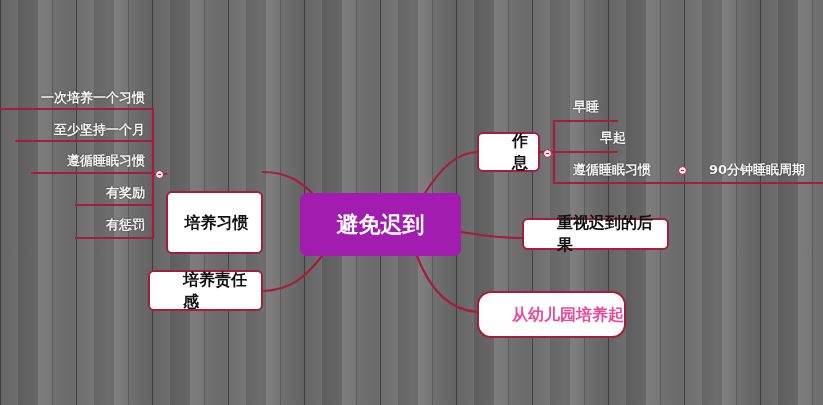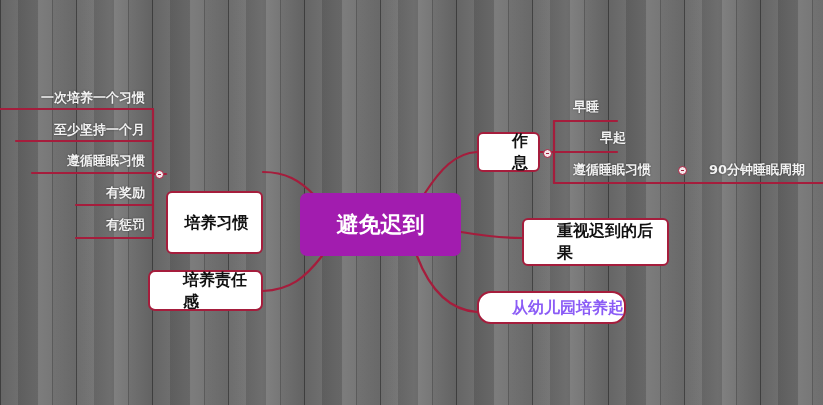--- a/index.html
+++ b/index.html
@@ -90,35 +90,35 @@
     </div>
   </div>
   <div class="collapse" style="left:155px;top:170px;"></div>
 
   <div class="leaf right-align" style="right:678px;top:89px;">一次培养一个习惯</div>
   <div class="leaf right-align" style="right:678px;top:121px;">至少坚持一个月</div>
   <div class="leaf right-align" style="right:678px;top:152px;">遵循睡眠习惯</div>
   <div class="leaf right-align" style="right:678px;top:184px;">有奖励</div>
   <div class="leaf right-align" style="right:678px;top:216px;">有惩罚</div>
 
-  <div class="node" style="left:148px;top:270px;width:115px;height:41px;border-radius:7px;">
+  <div class="node" style="left:148px;top:270px;width:115px;height:41px;">
     <span>培养责任感</span>
   </div>
 
   <div class="node" style="left:477px;top:132px;width:63px;height:40px;">
     <span>作息</span>
   </div>
   <div class="collapse" style="left:543px;top:149px;"></div>
 
   <div class="leaf" style="left:573px;top:98px;">早睡</div>
   <div class="leaf" style="left:573px;top:129px;margin-left:27px;">早起</div>
   <div class="leaf" style="left:573px;top:161px;">遵循睡眠习惯</div>
   <div class="collapse" style="left:678px;top:166px;"></div>
   <div class="leaf" style="left:709px;top:161px;">90分钟睡眠周期</div>
 
-  <div class="node" style="left:522px;top:218px;width:147px;height:48px;">
+  <div class="node" style="left:522px;top:218px;width:147px;height:32px;">
     <span>重视迟到的后果</span>
   </div>
 
-  <div class="node" style="left:477px;top:291px;width:149px;height:33px;color:#8b5cf6;border-radius:14px;">
+  <div class="node" style="left:477px;top:291px;width:149px;height:47px;color:#ec4899;border-radius:14px;">
     <span>从幼儿园培养起</span>
   </div>
 </div>
 
 </body></html>

